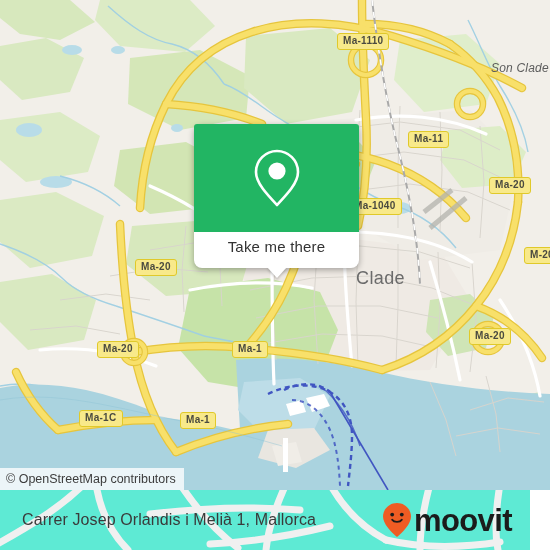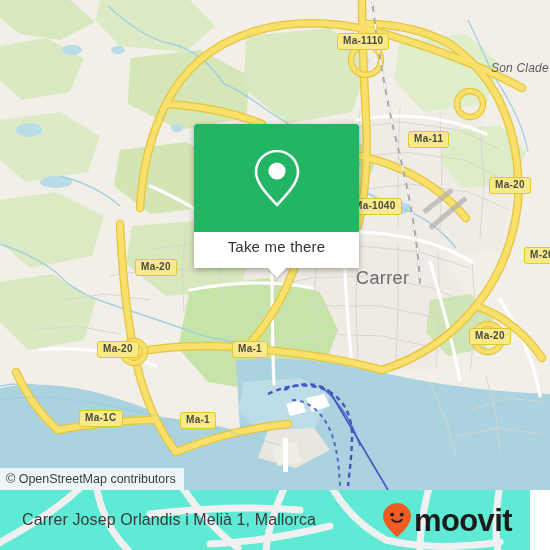--- a/index.html
+++ b/index.html
@@ -69,21 +69,21 @@
     letter-spacing: 0.2px;
   }
 
   
   #callout {
     position: absolute;
     left: 194px;
     top: 124px;
     width: 165px;
     height: 144px;
-    border-radius: 0;
+    border-radius: 8px;
     box-shadow: 0 2px 6px rgba(0,0,0,0.32);
     overflow: visible;
     background: #ffffff;
   }
   #callout-head {
     height: 108px;
     background: #22b563;
     border-radius: 3px 3px 0 0;
     display: flex;
     align-items: center;
@@ -378,21 +378,21 @@
     <div class="shield" style="left:489px; top:177px;">Ma-20</div>
     <div class="shield" style="left:524px; top:247px;">M-20</div>
     <div class="shield" style="left:348px; top:198px;">Ma-1040</div>
     <div class="shield" style="left:135px; top:259px;">Ma-20</div>
     <div class="shield" style="left:97px;  top:341px;">Ma-20</div>
     <div class="shield" style="left:232px; top:341px;">Ma-1</div>
     <div class="shield" style="left:469px; top:328px;">Ma-20</div>
     <div class="shield" style="left:79px;  top:410px;">Ma-1C</div>
     <div class="shield" style="left:180px; top:412px;">Ma-1</div>
 
-    <div class="place-label" style="left:356px; top:268px;">Carrer</div>
+    <div class="place-label" style="left:356px; top:268px;">Clade</div>
     <div class="place-label small-italic" style="left:491px; top:61px;">Son Clade</div>
 
     <div id="callout">
       <div id="callout-head">
         <svg width="52" height="62" viewBox="0 0 52 62">
           <path d="M26 4 C14.4 4 5 13.4 5 25 C5 36 16 47.5 26 58 C36 47.5 47 36 47 25 C47 13.4 37.6 4 26 4 Z" fill="none" stroke="#ffffff" stroke-width="2.6" stroke-linejoin="round"></path>
           <circle cx="26" cy="24" r="8.6" fill="#ffffff"></circle>
         </svg>
       </div>
       <div id="callout-foot">

